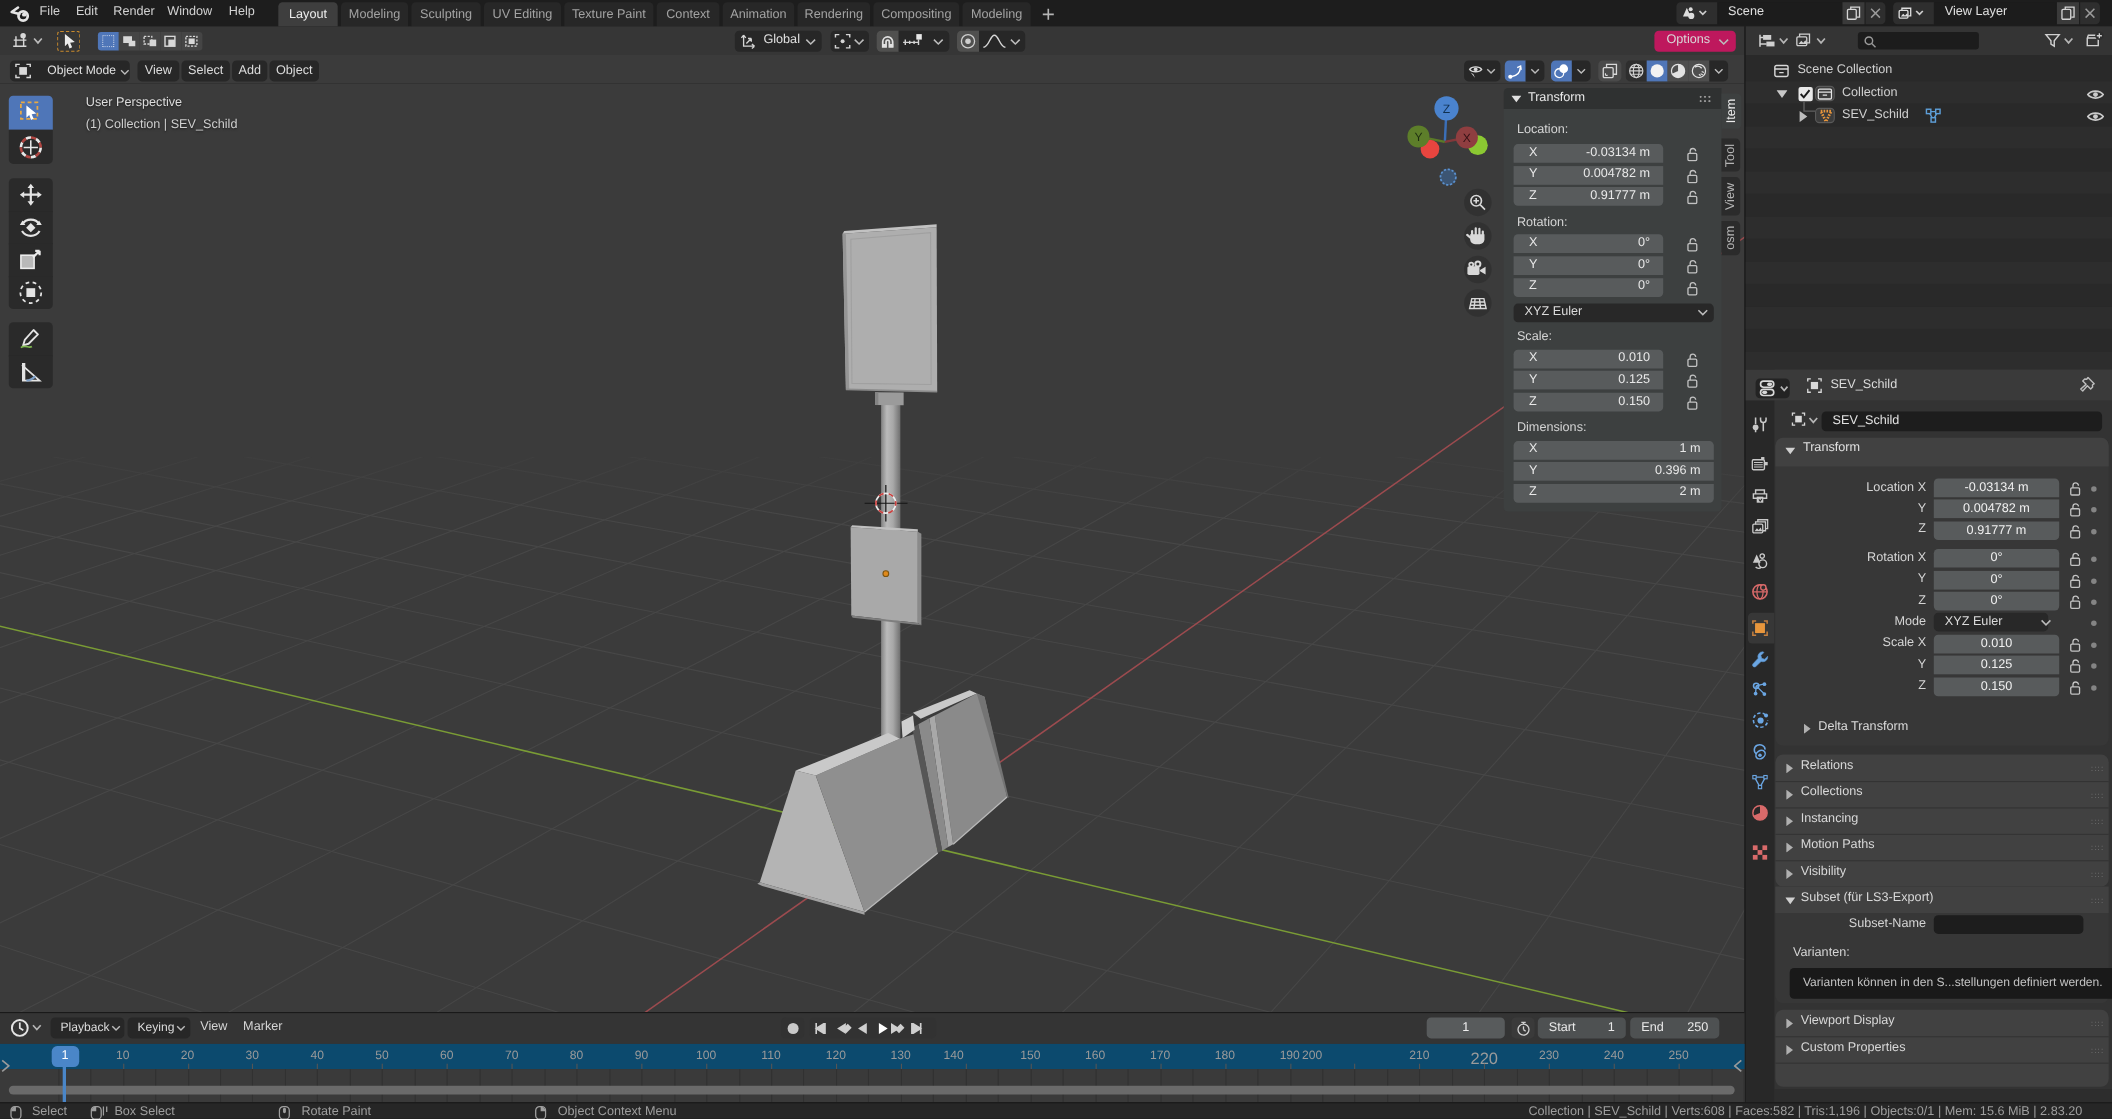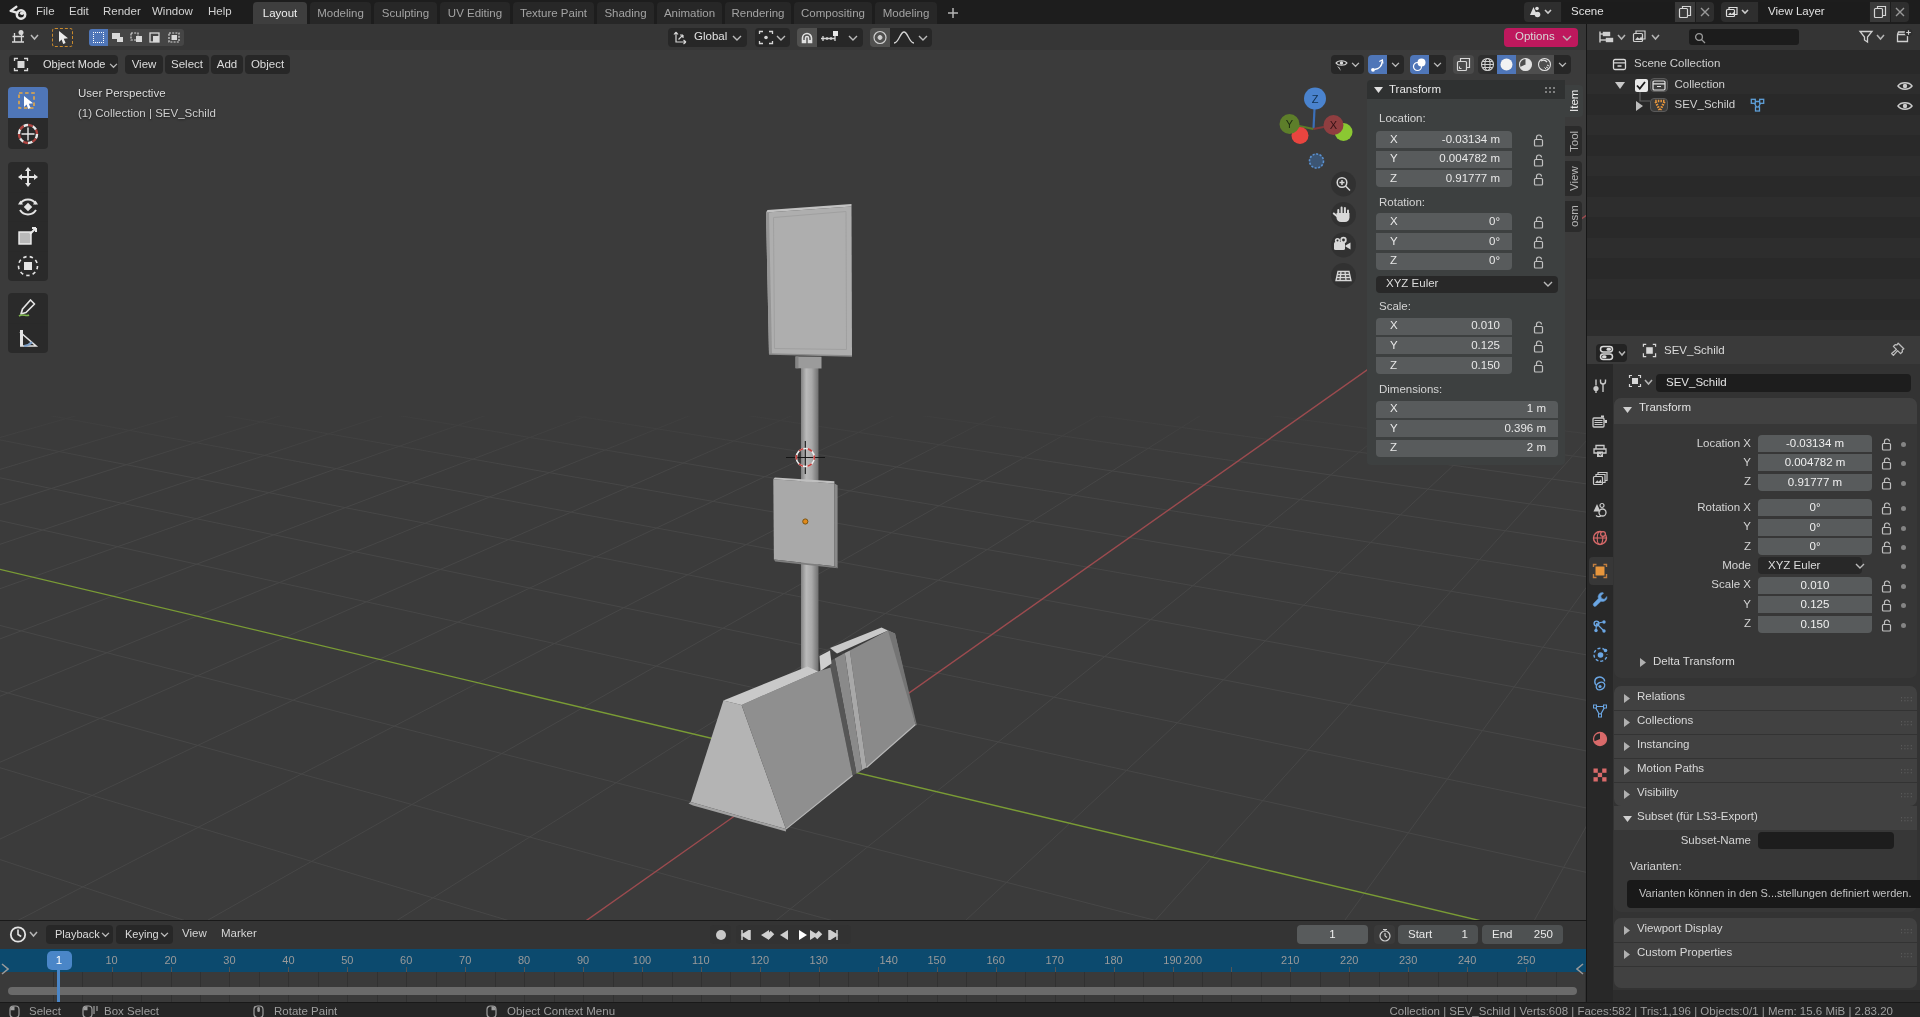--- a/index.html
+++ b/index.html
@@ -51,21 +51,21 @@
   <div class="abs t12" style="left:36px;top:5px;color:#d2d2d2">File</div>
   <div class="abs t12" style="left:69px;top:5px;color:#d2d2d2">Edit</div>
   <div class="abs t12" style="left:103px;top:5px;color:#d2d2d2">Render</div>
   <div class="abs t12" style="left:152px;top:5px;color:#d2d2d2">Window</div>
   <div class="abs t12" style="left:208px;top:5px;color:#d2d2d2">Help</div>
   <div class="abs t12" style="left:253px;top:2px;width:54px;height:22px;background:#3e3e3e;border-radius:4px 4px 0 0;text-align:center;line-height:22px;color:#eeeeee">Layout</div>
   <div class="abs t12 wst" style="left:310px;width:61px">Modeling</div>
   <div class="abs t12 wst" style="left:374px;width:63px">Sculpting</div>
   <div class="abs t12 wst" style="left:440px;width:70px">UV Editing</div>
   <div class="abs t12 wst" style="left:513px;width:81px">Texture Paint</div>
-  <div class="abs t12 wst" style="left:597px;width:57px">Shading</div>
+  <div class="abs t12 wst" style="left:597px;width:57px">Context</div>
   <div class="abs t12 wst" style="left:657px;width:65px">Animation</div>
   <div class="abs t12 wst" style="left:725px;width:66px">Rendering</div>
   <div class="abs t12 wst" style="left:794px;width:78px">Compositing</div>
   <div class="abs t12 wst" style="left:875px;width:62px">Modeling</div>
   <div class="abs" style="left:946px;top:6px;width:14px;height:14px"><svg width="14" height="14" viewBox="0 0 14 14" stroke="#b5b5b5" stroke-width="1.5">
         <path d="M7 2 V12 M2 7 H12"></path>
       </svg></div>
 
   <div class="abs" style="left:1524px;top:2px;width:37px;height:20px;background:#2e2e2e;border-radius:4px 0 0 4px">
     <svg class="abs" style="left:4px;top:3px" width="26" height="14" viewBox="0 0 26 14">
@@ -1210,37 +1210,37 @@
 <div class="abs" style="left:563.1px;top:5px;width:40px;text-align:center;font-size:11px;color:#9a9a9a">90</div>
 <div class="abs" style="left:583.1px;top:18px;width:1px;height:5px;background:#555"></div>
 <div class="abs" style="left:622.0px;top:5px;width:40px;text-align:center;font-size:11px;color:#9a9a9a">100</div>
 <div class="abs" style="left:642.0px;top:18px;width:1px;height:5px;background:#555"></div>
 <div class="abs" style="left:680.9px;top:5px;width:40px;text-align:center;font-size:11px;color:#9a9a9a">110</div>
 <div class="abs" style="left:700.9px;top:18px;width:1px;height:5px;background:#555"></div>
 <div class="abs" style="left:739.9px;top:5px;width:40px;text-align:center;font-size:11px;color:#9a9a9a">120</div>
 <div class="abs" style="left:759.9px;top:18px;width:1px;height:5px;background:#555"></div>
 <div class="abs" style="left:798.8px;top:5px;width:40px;text-align:center;font-size:11px;color:#9a9a9a">130</div>
 <div class="abs" style="left:818.8px;top:18px;width:1px;height:5px;background:#555"></div>
-<div class="abs" style="left:857.8px;top:5px;width:40px;text-align:right;font-size:11px;color:#9a9a9a">140</div>
+<div class="abs" style="left:857.8px;top:5px;width:40px;text-align:left;font-size:11px;color:#9a9a9a">140</div>
 <div class="abs" style="left:877.8px;top:18px;width:1px;height:5px;background:#555"></div>
 <div class="abs" style="left:916.7px;top:5px;width:40px;text-align:center;font-size:11px;color:#9a9a9a">150</div>
 <div class="abs" style="left:936.7px;top:18px;width:1px;height:5px;background:#555"></div>
 <div class="abs" style="left:975.6px;top:5px;width:40px;text-align:center;font-size:11px;color:#9a9a9a">160</div>
 <div class="abs" style="left:995.6px;top:18px;width:1px;height:5px;background:#555"></div>
 <div class="abs" style="left:1034.6px;top:5px;width:40px;text-align:center;font-size:11px;color:#9a9a9a">170</div>
 <div class="abs" style="left:1054.6px;top:18px;width:1px;height:5px;background:#555"></div>
 <div class="abs" style="left:1093.5px;top:5px;width:40px;text-align:center;font-size:11px;color:#9a9a9a">180</div>
 <div class="abs" style="left:1113.5px;top:18px;width:1px;height:5px;background:#555"></div>
 <div class="abs" style="left:1152.5px;top:5px;width:40px;text-align:center;font-size:11px;color:#9a9a9a">190</div>
 <div class="abs" style="left:1172.5px;top:18px;width:1px;height:5px;background:#555"></div>
 <div class="abs" style="left:1162px;top:5px;width:40px;text-align:right;font-size:11px;color:#9a9a9a">200</div>
 <div class="abs" style="left:1231.4px;top:18px;width:1px;height:5px;background:#555"></div>
 <div class="abs" style="left:1270.3px;top:5px;width:40px;text-align:center;font-size:11px;color:#9a9a9a">210</div>
 <div class="abs" style="left:1290.3px;top:18px;width:1px;height:5px;background:#555"></div>
-<div class="abs" style="left:1329.3px;top:5px;width:40px;text-align:center;font-size:11px;color:#9a9a9a">220</div>
+<div class="abs" style="left:1329.3px;top:5px;width:40px;text-align:center;font-size:15px;color:#9a9a9a">220</div>
 <div class="abs" style="left:1349.3px;top:18px;width:1px;height:5px;background:#555"></div>
 <div class="abs" style="left:1388.2px;top:5px;width:40px;text-align:center;font-size:11px;color:#9a9a9a">230</div>
 <div class="abs" style="left:1408.2px;top:18px;width:1px;height:5px;background:#555"></div>
 <div class="abs" style="left:1447.2px;top:5px;width:40px;text-align:center;font-size:11px;color:#9a9a9a">240</div>
 <div class="abs" style="left:1467.2px;top:18px;width:1px;height:5px;background:#555"></div>
 <div class="abs" style="left:1506.1px;top:5px;width:40px;text-align:center;font-size:11px;color:#9a9a9a">250</div>
 <div class="abs" style="left:1526.1px;top:18px;width:1px;height:5px;background:#555"></div>
     </div>
  <div class="abs" style="left:0;top:51px;width:1586px;height:30px;background:#3a3a3a" id="track">
       <div class="abs" style="left:52.6px;top:0;width:1px;height:30px;background:#313131"></div>

